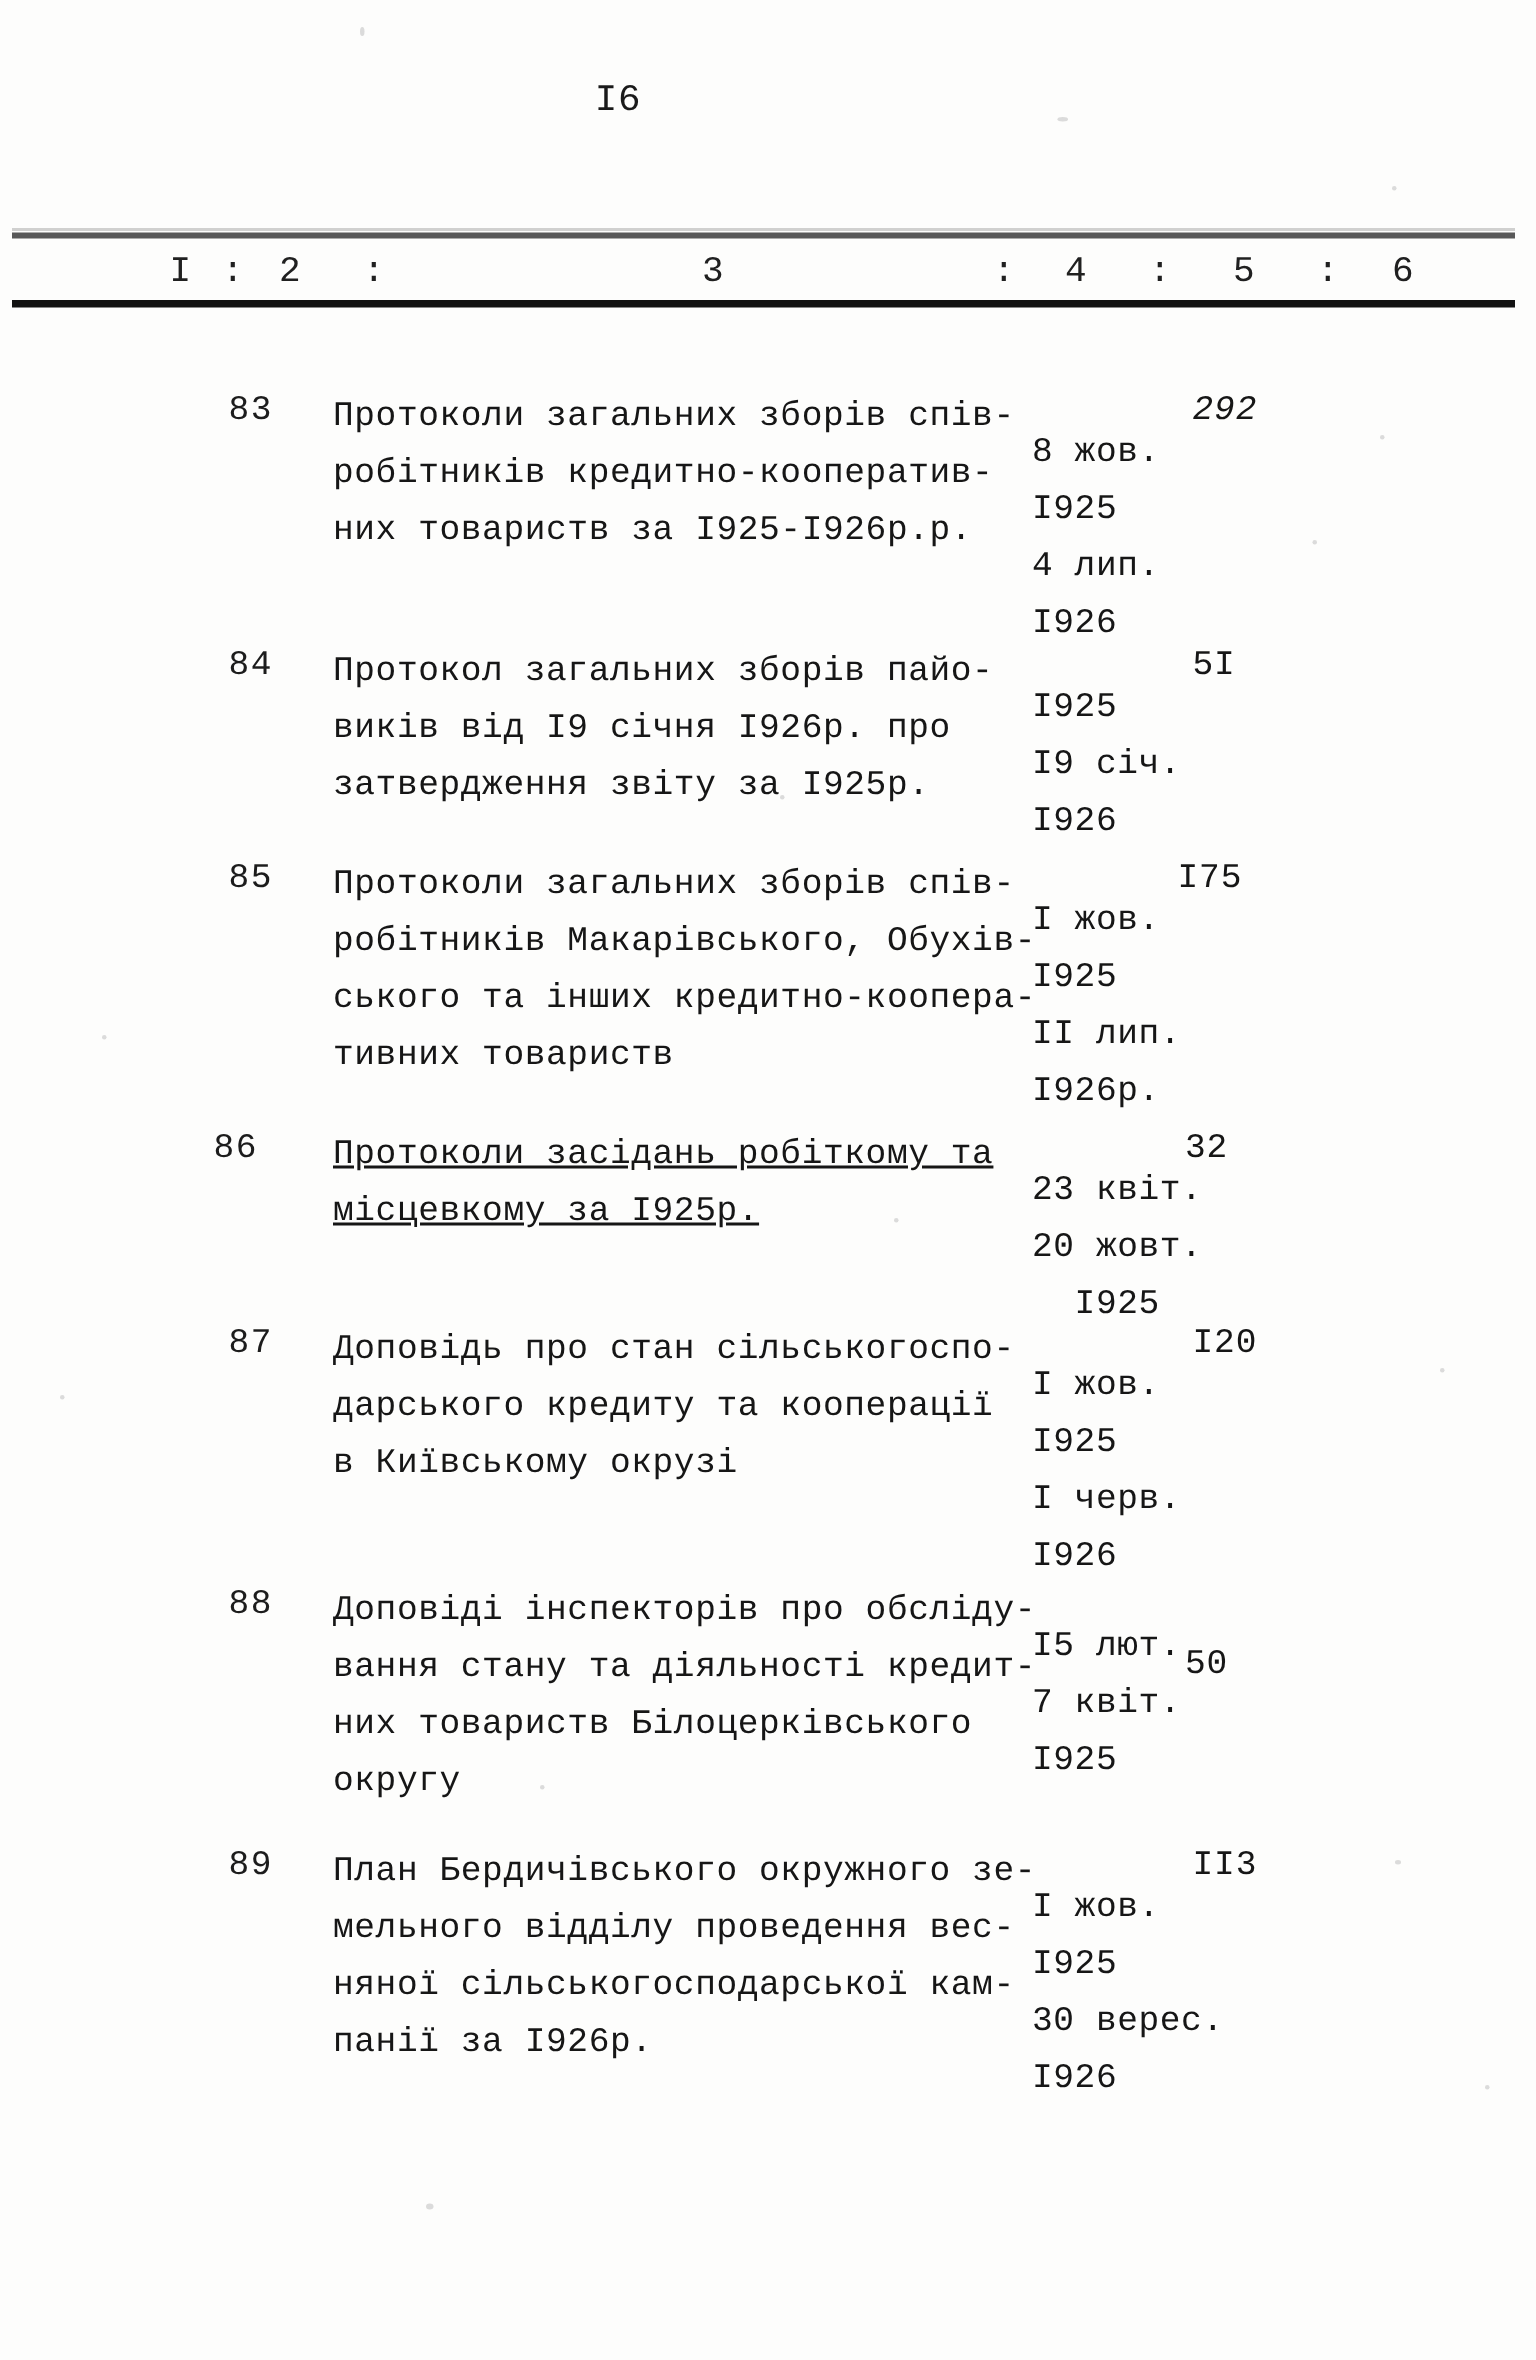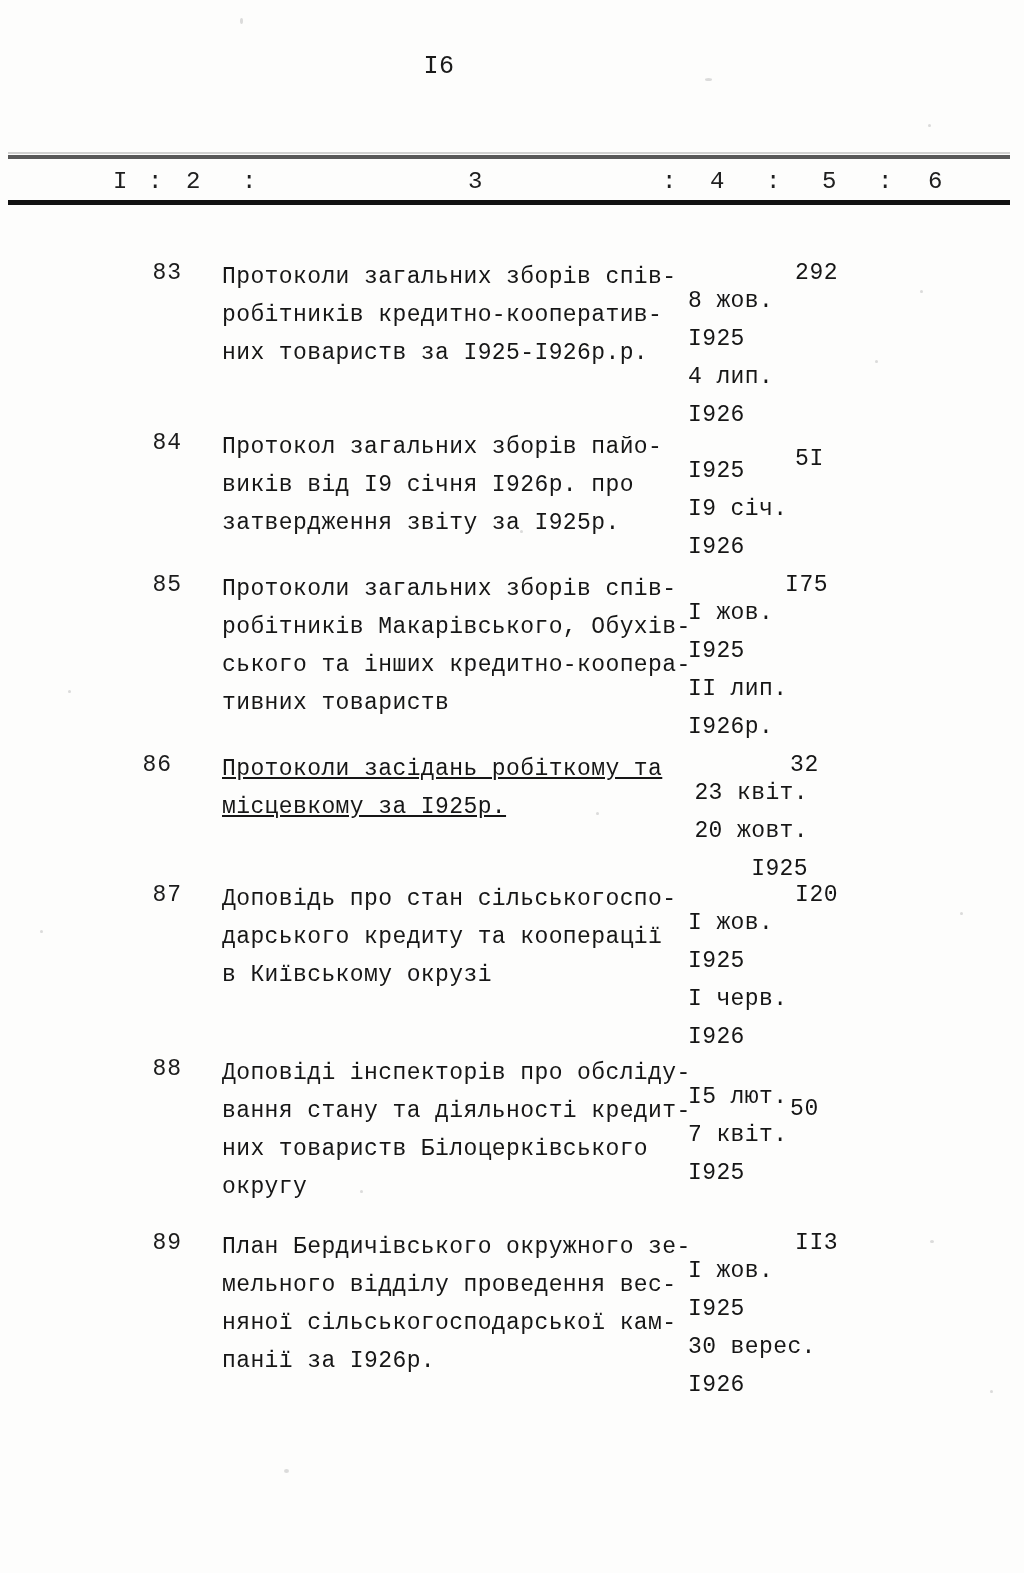--- a/index.html
+++ b/index.html
@@ -28,21 +28,20 @@
   
   .folio {
     position: absolute;
     top: 52px;
     left: 0;
     width: 824px;
     text-align: center;
     font-size: 25px;
     letter-spacing: 0.5px;
     color: #1a1a1a;
-    margin-left: 27px;
   }
 
   
   .rule {
     position: absolute;
     left: 8px;
     width: 1002px;
   }
   .rule-top {
     top: 155px;
@@ -176,52 +175,52 @@
 
 <div class="entry" style="top:258px">
   <div class="entry-num" style="top:2px;">83</div>
   <div class="entry-desc" style="top:0px;">Протоколи загальних зборів спів-
 робітників кредитно-кооператив-
 них товариств за I925-I926р.р.</div>
   <div class="entry-dates" style="top:0px;">8 жов.
 I925
 4 лип.
 I926</div>
-  <div class="entry-count" style="top:2px; left:795px;">292</div>
+  <div class="entry-count" style="top:2px; left:795px;font-style:italic;">292</div>
 </div>
 
 <div class="entry" style="top:428px">
   <div class="entry-num" style="top:2px;">84</div>
   <div class="entry-desc" style="top:0px;">Протокол загальних зборів пайо-
 виків від I9 січня I926р. про
 затвердження звіту за I925р.</div>
   <div class="entry-dates" style="top:0px;">I925
 I9 січ.
 I926</div>
-  <div class="entry-count" style="top:2px; left:795px;margin-top:16px;">5I</div>
+  <div class="entry-count" style="top:2px; left:795px;">5I</div>
 </div>
 
 <div class="entry" style="top:570px">
   <div class="entry-num" style="top:2px;">85</div>
   <div class="entry-desc" style="top:0px; width:490px;">Протоколи загальних зборів спів-
 робітників Макарівського, Обухів-
 ського та інших кредитно-коопера-
 тивних товариств</div>
   <div class="entry-dates" style="top:0px;">I жов.
 I925
 II лип.
 I926р.</div>
   <div class="entry-count" style="top:2px; left:785px;">I75</div>
 </div>
 
 <div class="entry" style="top:750px">
   <div class="entry-num" style="top:2px; width:140px;">86</div>
   <div class="entry-desc" style="top:0px;text-decoration:underline;">Протоколи засідань робіткому та
 місцевкому за I925р.</div>
-  <div class="entry-dates" style="top:0px;text-align:right;">23 квіт.
+  <div class="entry-dates" style="top:0px;">23 квіт.
 20 жовт.
   I925</div>
   <div class="entry-count" style="top:2px; left:790px;">32</div>
 </div>
 
 <div class="entry" style="top:880px">
   <div class="entry-num" style="top:2px;">87</div>
   <div class="entry-desc" style="top:0px;">Доповідь про стан сільськогоспо-
 дарського кредиту та кооперації
 в Київському окрузі</div>

